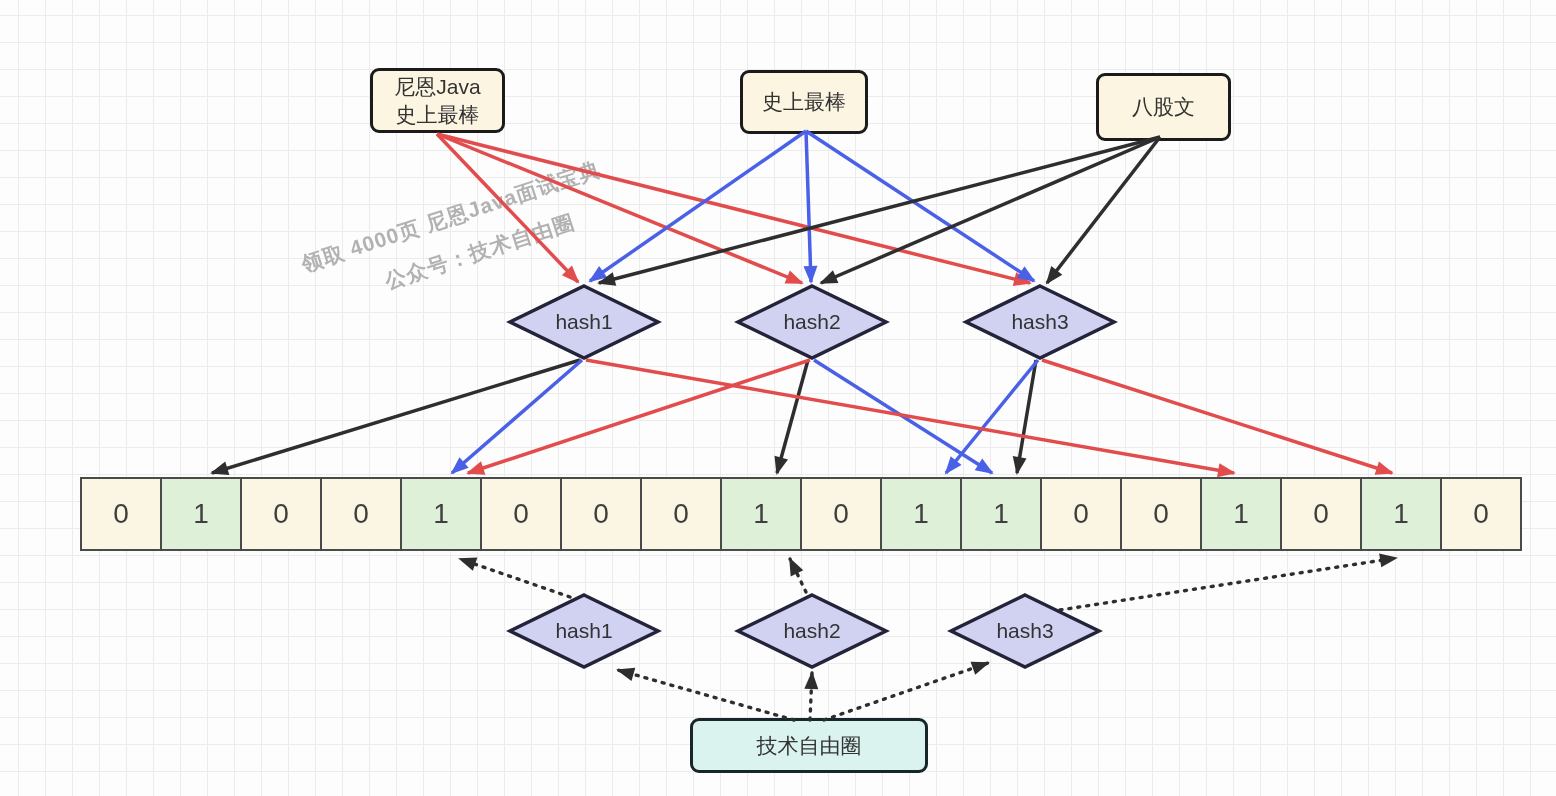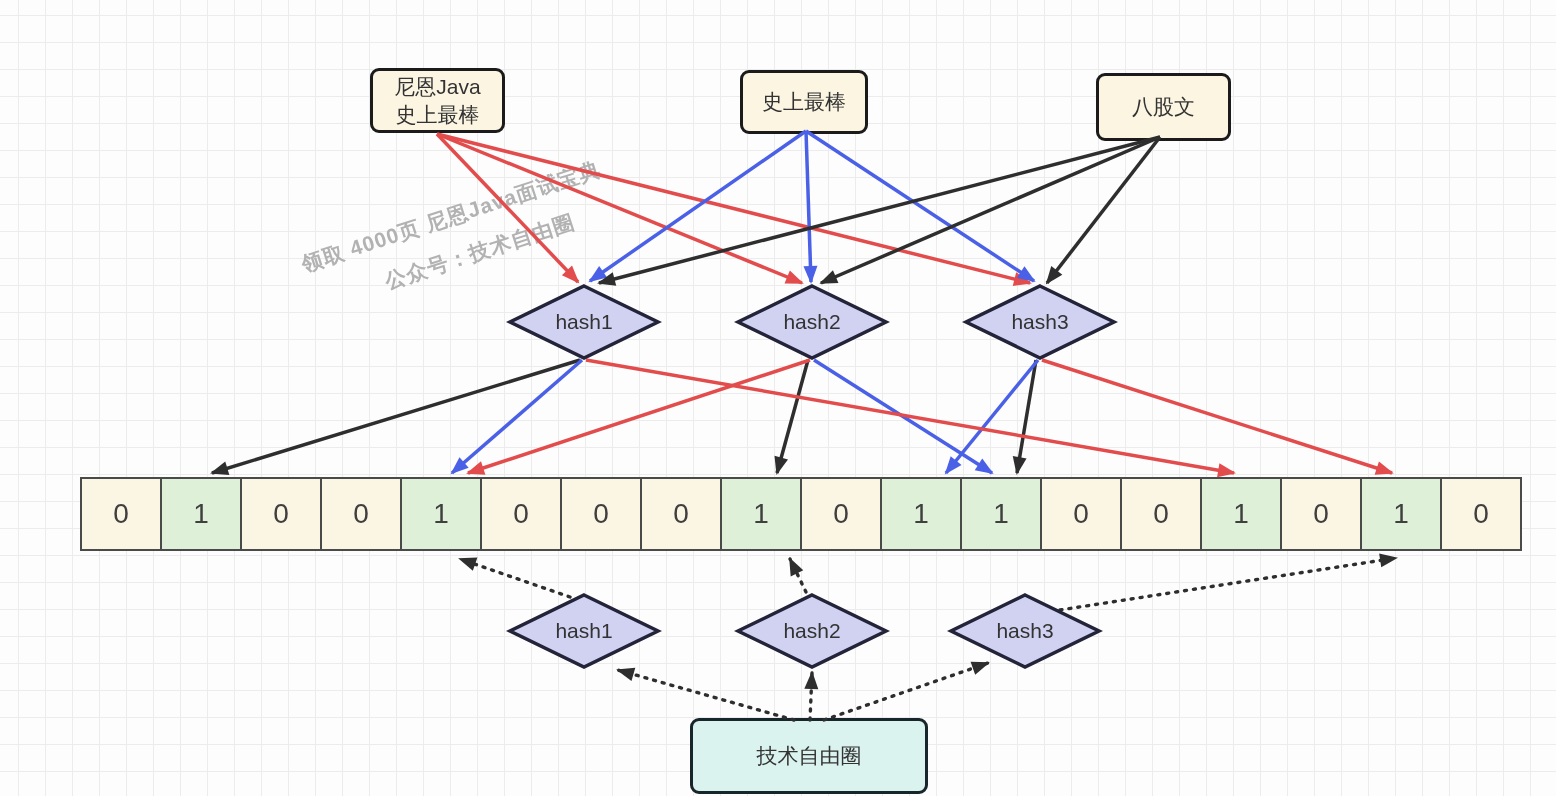--- a/index.html
+++ b/index.html
@@ -55,21 +55,21 @@
     <span>尼恩Java</span>
     <span>史上最棒</span>
   </div>
   <div class="node-box" style="left:740px;top:70px;width:128px;height:64px;">
     <span>史上最棒</span>
   </div>
   <div class="node-box" style="left:1096px;top:73px;width:135px;height:68px;">
     <span>八股文</span>
   </div>
 
-  <div class="node-box query" style="left:690px;top:718px;width:238px;height:76px;">
+  <div class="node-box query" style="left:690px;top:718px;width:238px;height:55px;">
     <span>技术自由圈</span>
   </div>
 
   <div class="bit-array">
     <div class="cell">0</div>
     <div class="cell on">1</div>
     <div class="cell">0</div>
     <div class="cell">0</div>
     <div class="cell on">1</div>
     <div class="cell">0</div>

